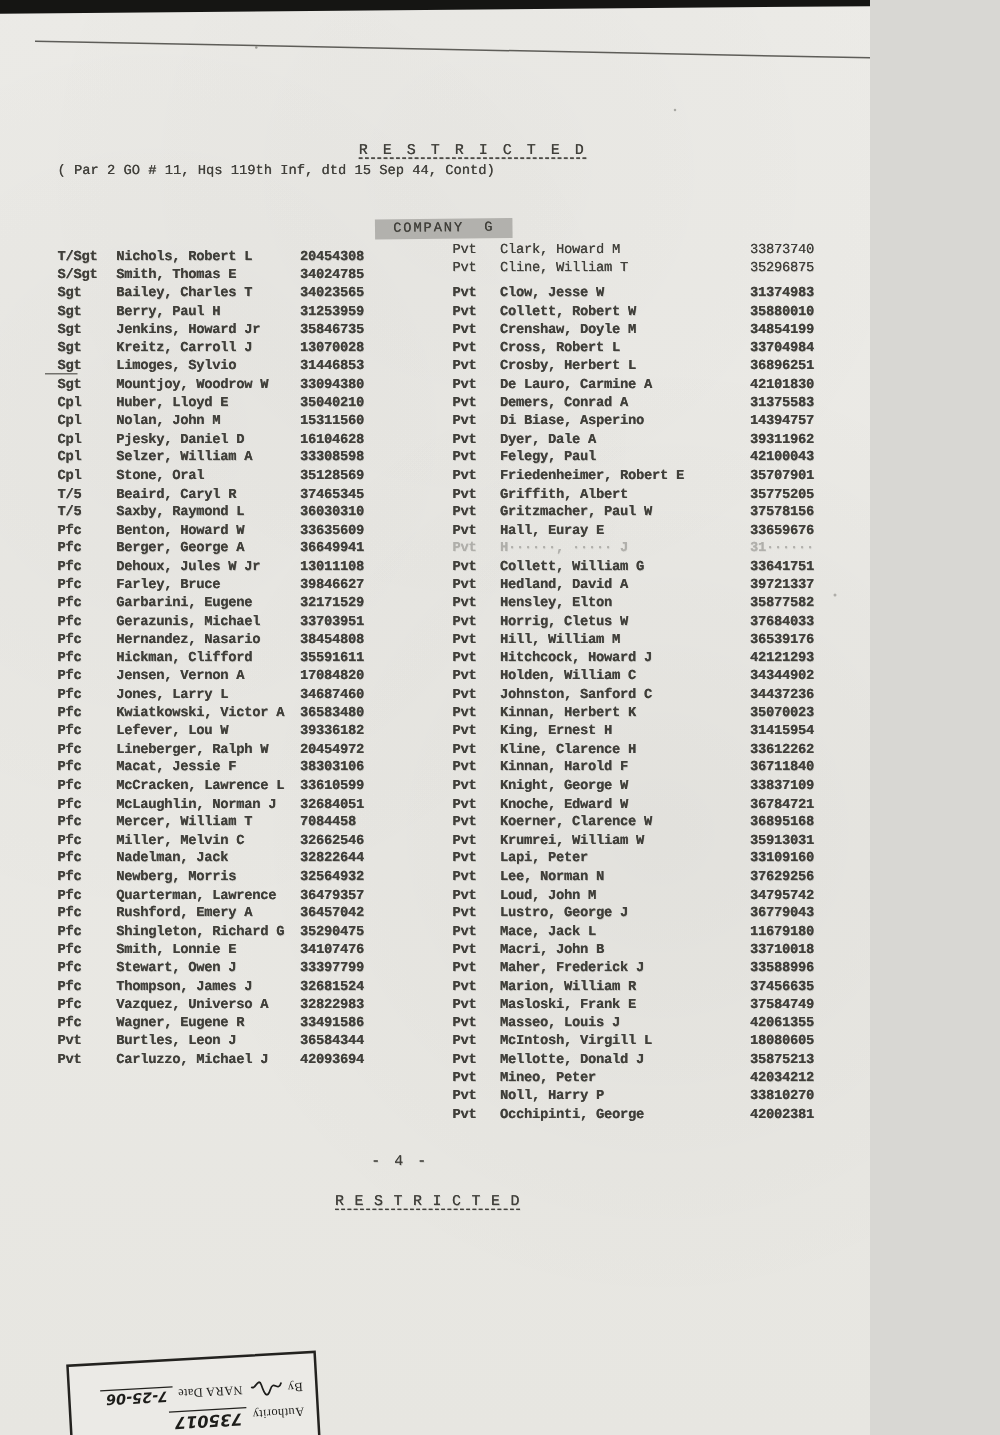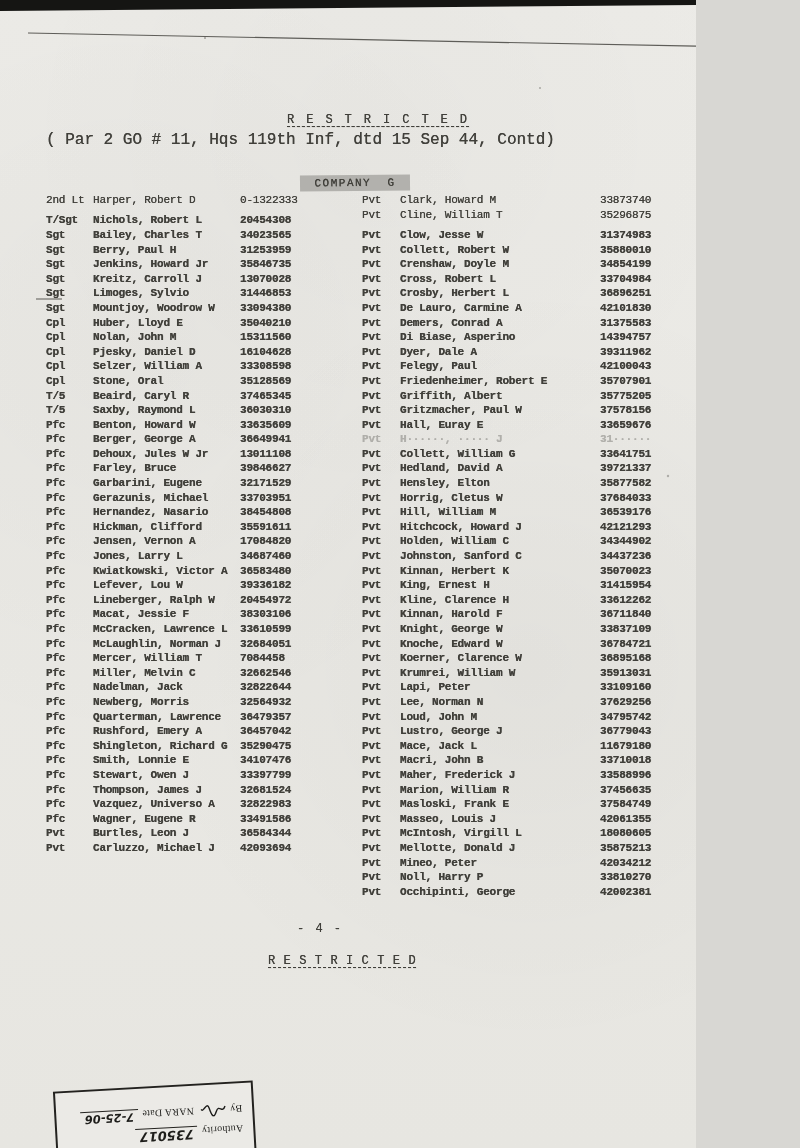--- a/index.html
+++ b/index.html
@@ -16,21 +16,21 @@
   .ink{
     color:#403f3a;
     text-shadow:0 0 0.5px rgba(64,63,58,0.85), 0.4px 0.4px 0 rgba(64,63,58,0.22);
   }
   #artifacts{position:absolute;left:0;top:0;pointer-events:none;}
   .restricted-top{
     position:absolute;left:287px;top:113px;font-size:12px;letter-spacing:2.4px;
     white-space:pre;text-decoration:underline;text-decoration-style:dashed;
     text-decoration-thickness:1px;text-underline-offset:3px;
   }
-  .subject{position:absolute;left:46px;top:131px;font-size:16px;white-space:pre;}
+  .subject{position:absolute;left:46px;top:131px;font-size:11px;white-space:pre;}
   .company-banner{
     position:absolute;left:300px;top:175px;width:110px;height:16px;
     background:#b2b1ad;transform:rotate(-0.6deg);
     display:flex;align-items:center;justify-content:center;
     font-size:11px;letter-spacing:1.5px;white-space:pre;color:#34332f;
   }
   .col{position:absolute;top:193px;font-size:11px;letter-spacing:-0.2px;}
   .col-left{left:46px;width:305px;}
   .col-right{left:362px;width:335px;}
   .rows.main{margin-top:5.8px;font-weight:bold;}
@@ -83,24 +83,24 @@
   <div class="restricted-top ink">R E S T R I C T E D</div>
 
   <div class="subject ink">( Par 2 GO # 11, Hqs 119th Inf, dtd 15 Sep 44, Contd)</div>
 
   <div class="company-banner">
     <span class="ink">COMPANY  G</span>
   </div>
 
   <div class="col col-left ink">
     <div class="rows" id="left-head">
-        <div class="row"><span class="rank">2nd Lt</span><span class="name">Harper, Robert D</span><span class="asn">0-1322333</span></div>
       </div>
     <div class="rows main" id="left-rows">
         <div class="row"><span class="rank">T/Sgt</span><span class="name">Nichols, Robert L</span><span class="asn">20454308</span></div>
+        <div class="row"><span class="rank">S/Sgt</span><span class="name">Smith, Thomas E</span><span class="asn">34024785</span></div>
         <div class="row"><span class="rank">Sgt</span><span class="name">Bailey, Charles T</span><span class="asn">34023565</span></div>
         <div class="row"><span class="rank">Sgt</span><span class="name">Berry, Paul H</span><span class="asn">31253959</span></div>
         <div class="row"><span class="rank">Sgt</span><span class="name">Jenkins, Howard Jr</span><span class="asn">35846735</span></div>
         <div class="row"><span class="rank">Sgt</span><span class="name">Kreitz, Carroll J</span><span class="asn">13070028</span></div>
         <div class="row"><span class="rank">Sgt</span><span class="name">Limoges, Sylvio</span><span class="asn">31446853</span></div>
         <div class="row"><span class="rank">Sgt</span><span class="name">Mountjoy, Woodrow W</span><span class="asn">33094380</span></div>
         <div class="row"><span class="rank">Cpl</span><span class="name">Huber, Lloyd E</span><span class="asn">35040210</span></div>
         <div class="row"><span class="rank">Cpl</span><span class="name">Nolan, John M</span><span class="asn">15311560</span></div>
         <div class="row"><span class="rank">Cpl</span><span class="name">Pjesky, Daniel D</span><span class="asn">16104628</span></div>
         <div class="row"><span class="rank">Cpl</span><span class="name">Selzer, William A</span><span class="asn">33308598</span></div>

